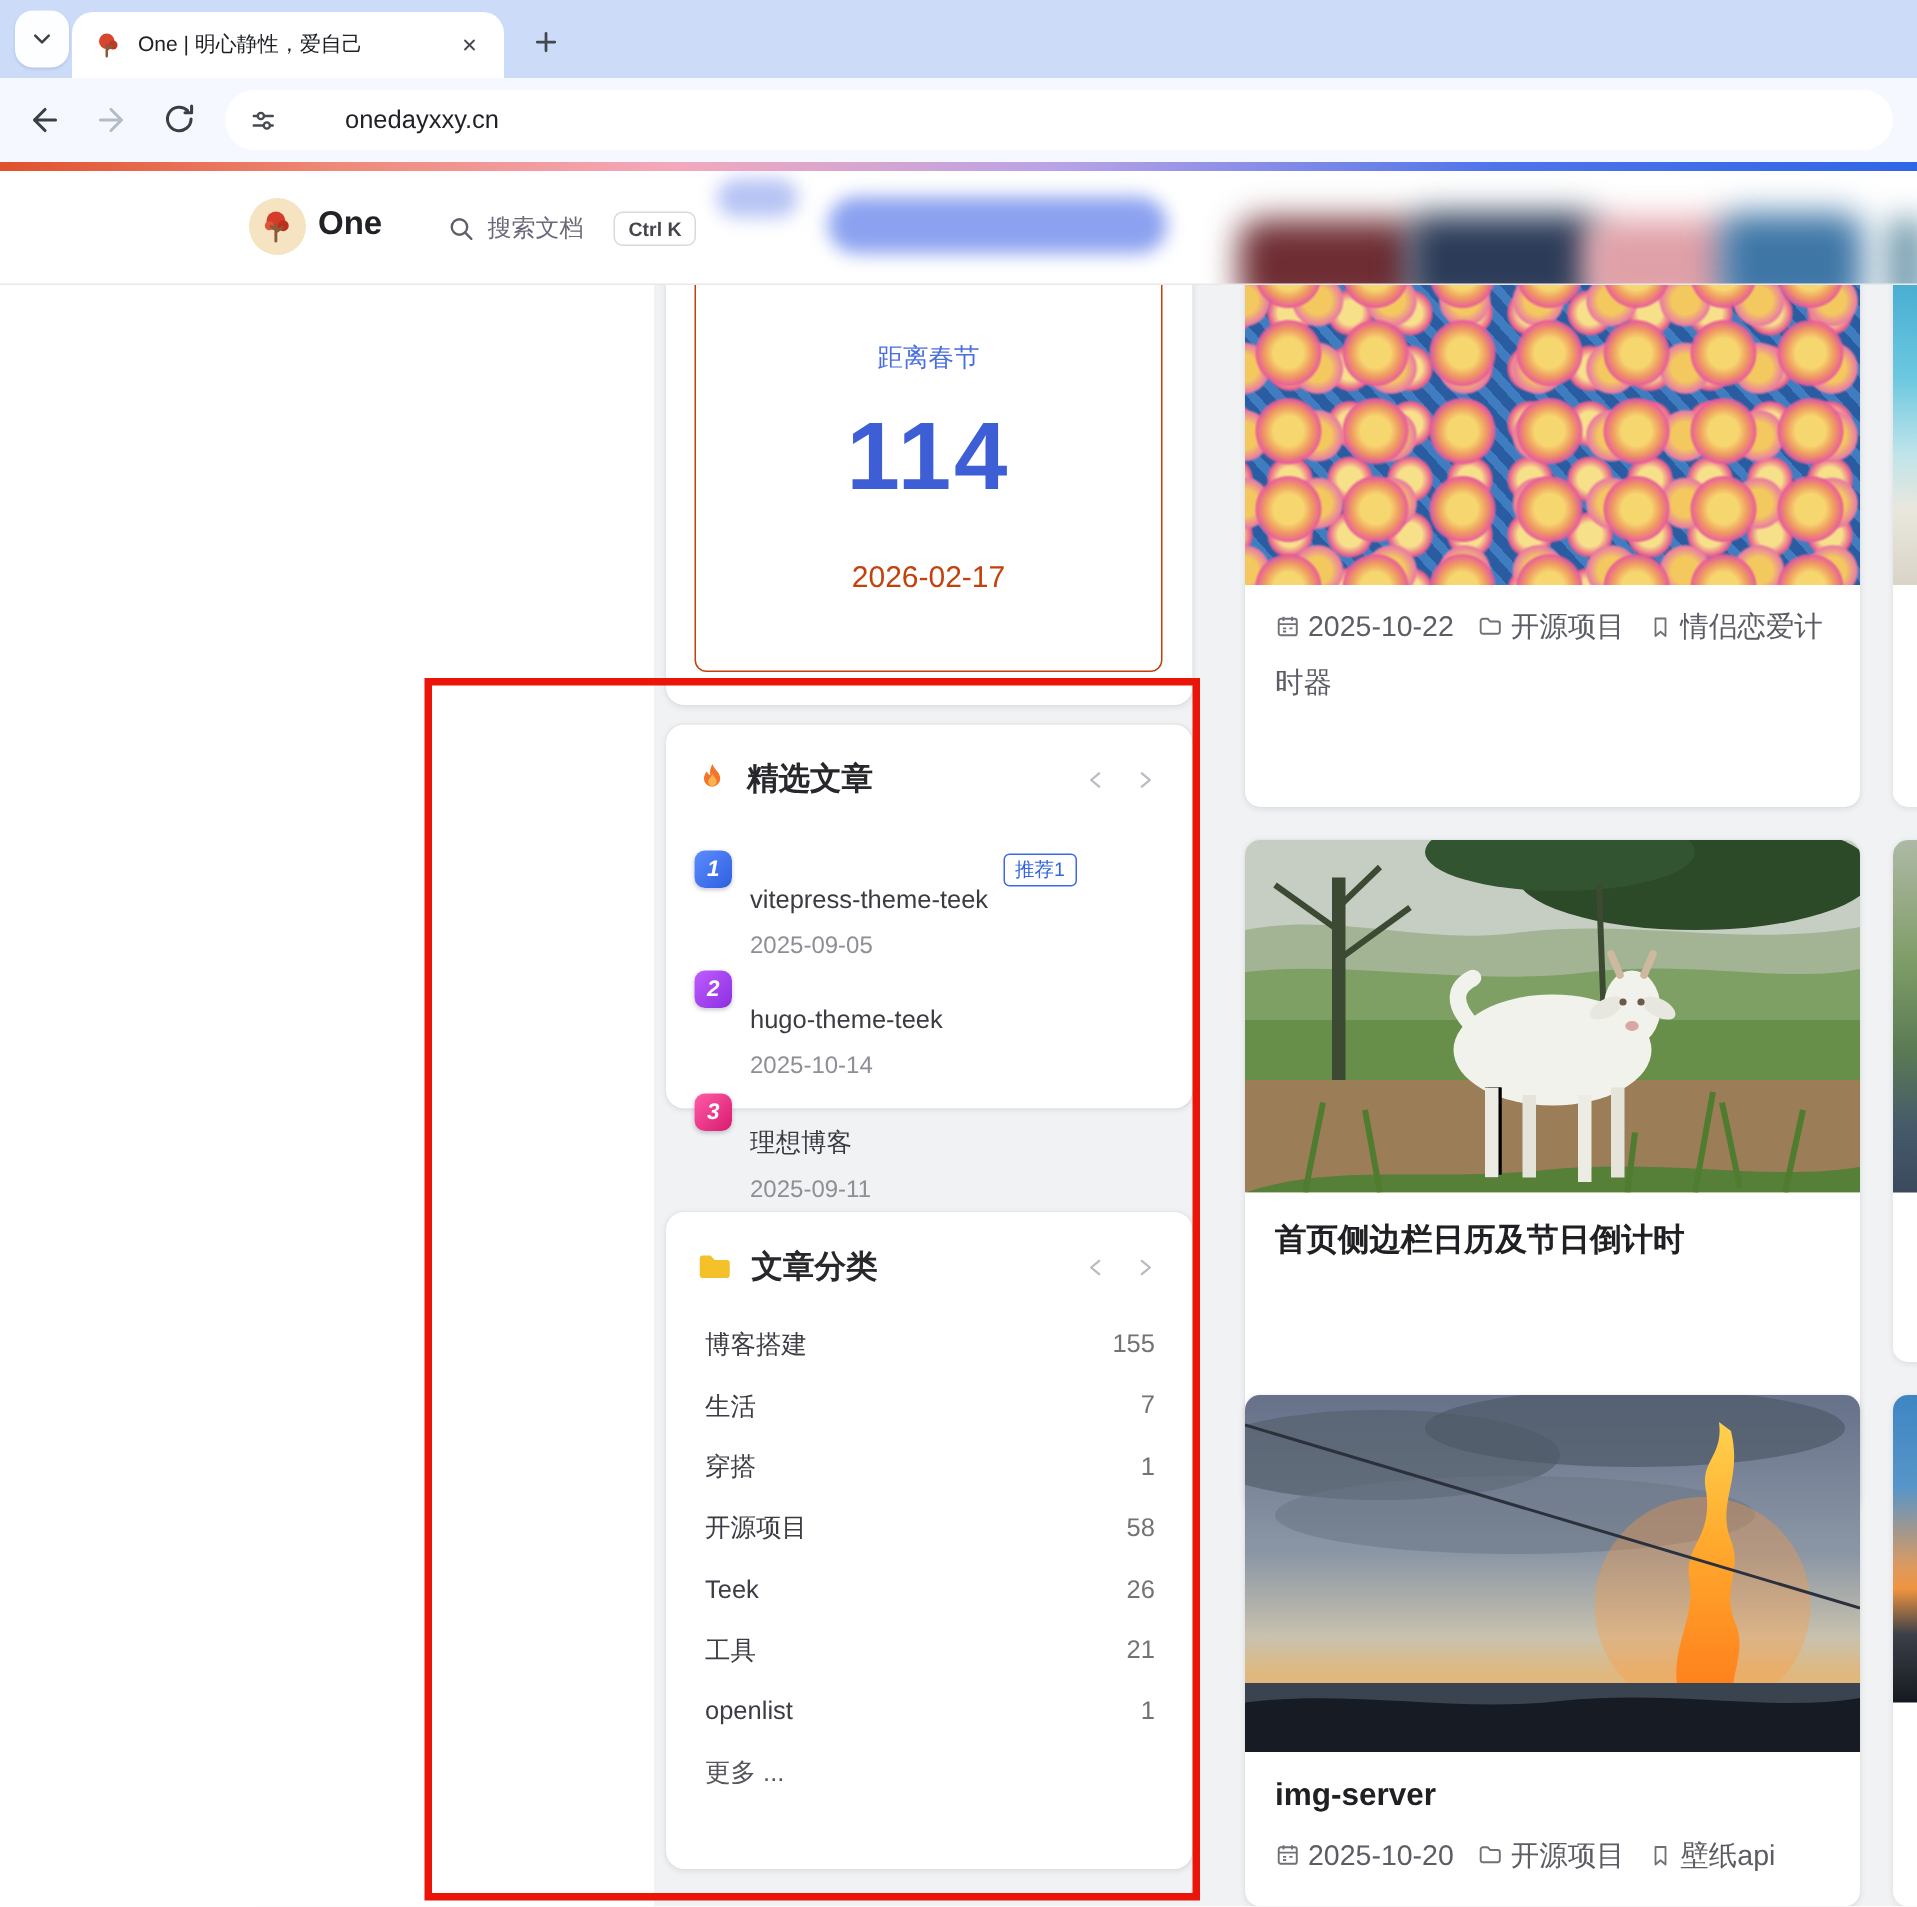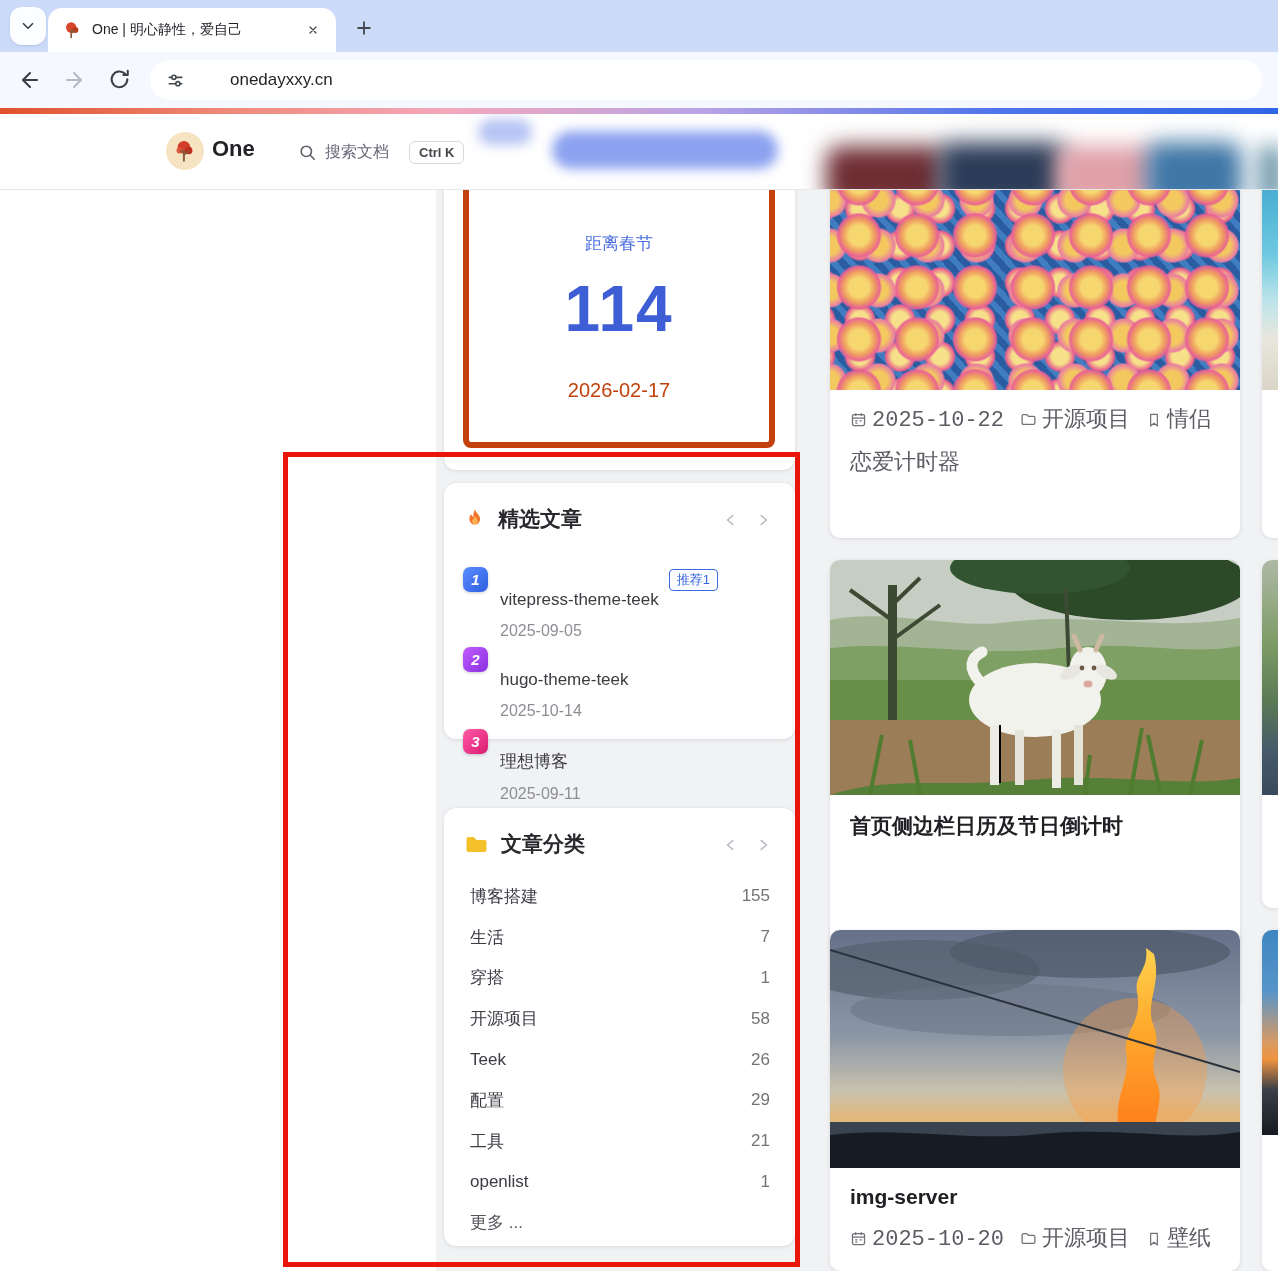--- a/index.html
+++ b/index.html
@@ -39,21 +39,21 @@
   .blur.b4 { left:1146px; top:28px; width:96px; height:66px; background:#3e76a6; filter:blur(11px); }
   .blur.b5 { left:1256px; top:30px; width:30px; height:64px; background:#7fa3b5; filter:blur(10px); }
 
   
   .contentbg { position:absolute; left:436px; top:114px; width:842px; height:1157px; background:#f1f2f4; }
 
   
   .scard { position:absolute; left:444px; width:351px; background:#fff; border-radius:12px;
     box-shadow:0 1px 4px rgba(30,30,40,.10), 0 0 1px rgba(30,30,40,.08); }
   .countdown-card { top:162px; height:308px; }
-  .countdown-box { position:absolute; left:19px; right:20px; top:16px; bottom:22px; border:6px solid #c2410c; border-radius:8px; text-align:center; }
+  .countdown-box { position:absolute; left:19px; right:20px; top:16px; bottom:22px; border:1px solid #c2410c; border-radius:8px; text-align:center; }
   .cd-label { margin-top:48px; font-size:17px; color:#4a6ee0; }
   .cd-days { margin-top:22px; font-size:64px; line-height:1; font-weight:700; color:#3e5ed6; letter-spacing:2px; }
   .cd-date { margin-top:38px; font-size:20px; color:#c2410c; }
 
   .featured-card { top:483px; height:256px; }
   .cat-card { top:808px; height:438px; }
   .scard-head { position:absolute; left:20px; top:22px; display:flex; align-items:center; }
   .scard-title { font-size:21px; font-weight:700; color:#27272c; margin-left:12px; }
   .pager { position:absolute; right:24px; top:28px; display:flex; gap:16px; }
   .pager svg { display:block; }
@@ -82,21 +82,21 @@
   .pimg.peaches { height:230px;
     background-color:#2f62a8;
     background-image:
       radial-gradient(circle at 50% 45%, #f6d66e 0 10px, #ef9a62 16px, rgba(233,94,150,.92) 21px, transparent 23px),
       radial-gradient(circle at 50% 50%, #f3c95f 0 9px, #ea7fa0 16px, transparent 18px),
       radial-gradient(circle at 50% 50%, #f7e08a 0 8px, #e8608e 14px, transparent 16px),
       repeating-linear-gradient(48deg, #2a5ca2 0 7px, #3f7cc0 7px 13px);
     background-size:58px 52px, 49px 45px, 40px 37px, auto;
     background-position:0 0, 24px 18px, 10px 30px, 0 0; }
   .ptitle { margin:17px 20px 0; font-size:21px; font-weight:700; color:#202024; white-space:nowrap; overflow:hidden; }
-  .pmeta { margin:10px 20px 0; font-size:22px; color:#5c5c64; line-height:1.95;font-family:Liberation Mono, monospace; }
+  .pmeta { margin:10px 20px 0; font-size:19px; color:#5c5c64; line-height:1.95; }
   .mgroup { margin-right:16px; }
   .micon { display:inline-block; vertical-align:-2px; margin-right:5px; }
 
   
   .sliver { position:absolute; left:1262px; width:26px; background:#fff; border-radius:10px; overflow:hidden;
     box-shadow:0 1px 4px rgba(30,30,40,.10); }
   .sv0 { top:160px; height:378px; } .sv1 { top:560px; height:348px; } .sv2 { top:930px; height:341px; }
   .svimg { width:100%; }
   .svimg.pool { height:230px; background:linear-gradient(180deg,#38a2cc 0%,#6cc8e0 40%,#bfe4ea 62%,#e9e7dd 78%,#d9d4c6 100%); }
   .svimg.hills { height:235px; background:linear-gradient(180deg,#aeb9a6 0%,#7e9c66 35%,#5a7a55 60%,#45596b 82%,#3a4a5c 100%); }
@@ -254,24 +254,20 @@
           <span>穿搭</span>
           <span class="cnt">1</span>
         </div>
       <div class="catrow">
           <span>开源项目</span>
           <span class="cnt">58</span>
         </div>
       <div class="catrow">
           <span>Teek</span>
           <span class="cnt">26</span>
-        </div>
-      <div class="catrow">
-          <span>配置</span>
-          <span class="cnt">29</span>
         </div>
       <div class="catrow">
           <span>工具</span>
           <span class="cnt">21</span>
         </div>
       <div class="catrow">
           <span>openlist</span>
           <span class="cnt">1</span>
         </div>
       <div class="catrow more">

